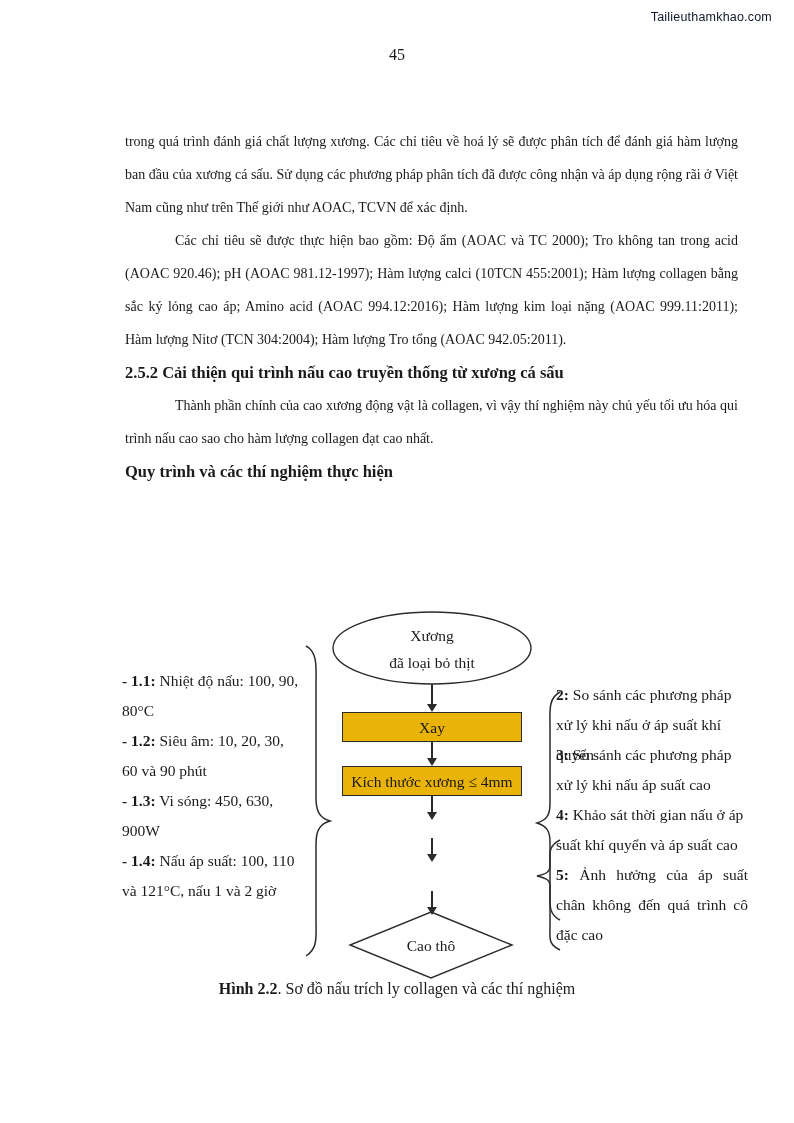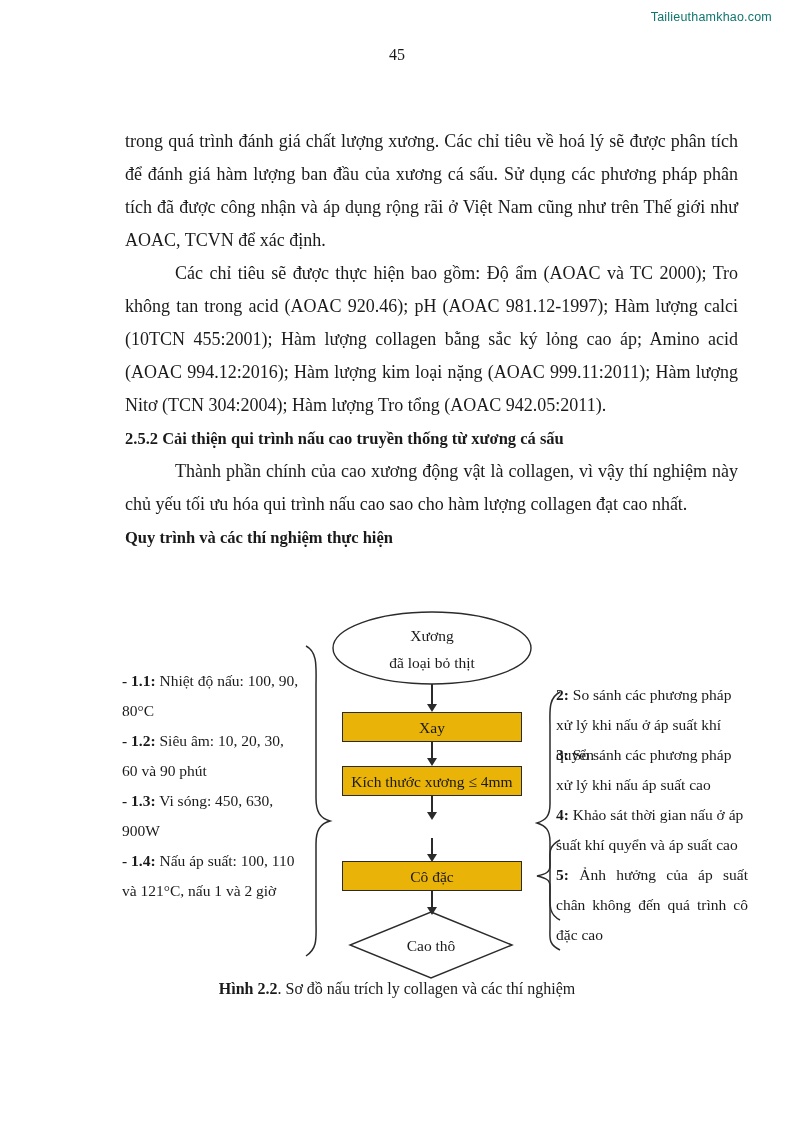--- a/index.html
+++ b/index.html
@@ -15,42 +15,42 @@
     font-family: "Liberation Serif", "DejaVu Serif", serif;
     color: #1a1a1a;
     overflow: hidden;
   }
   .watermark {
     position: absolute;
     top: 10px;
     right: 22px;
     font-family: "Liberation Sans", sans-serif;
     font-size: 12.5px;
-    color: #0f766e;
+    color: #0f172a;
     letter-spacing: 0.2px;
   }
   .page-number {
     position: absolute;
     top: 46px;
     left: 0;
     width: 794px;
     text-align: center;
     font-size: 16px;
   }
   .body-text {
     position: absolute;
     left: 125px;
     width: 613px;
     top: 125px;
   }
   p.para {
     margin: 0 0 0 0;
     text-align: justify;
     text-justify: inter-word;
-    font-size: 18px;
+    font-size: 14px;
     line-height: 33px;
   }
   p.indent { text-indent: 50px; }
   h3.heading {
     margin: 0;
     font-size: 16.5px;
     line-height: 33px;
     font-weight: bold;
   }
 
@@ -178,21 +178,20 @@
 
     <div class="node rect" style="left:342px; top:158px; width:180px; height:30px;">Kích thước xương ≤ 4mm</div>
 
     <div class="arrow-line" style="left:431px; top:188px; height:18px;"></div>
     <div class="arrow-head" style="left:427px; top:204px;"></div>
 
 
     <div class="arrow-line" style="left:431px; top:230px; height:18px;"></div>
     <div class="arrow-head" style="left:427px; top:246px;"></div>
 
-    <div class="node rect" style="left:342px; top:253px; width:180px; height:30px;">Cô đặc</div>
 
     <div class="arrow-line" style="left:431px; top:283px; height:18px;"></div>
     <div class="arrow-head" style="left:427px; top:299px;"></div>
 
     <div class="node" style="left:350px; top:322px; width:162px; height:30px;">Cao thô</div>
 
     <div class="side-note left" style="top:58px;">
       <b>- 1.1:</b><span> Nhiệt độ nấu: 100, 90, 80°C</span>
     </div>
     <div class="side-note left" style="top:118px;">

